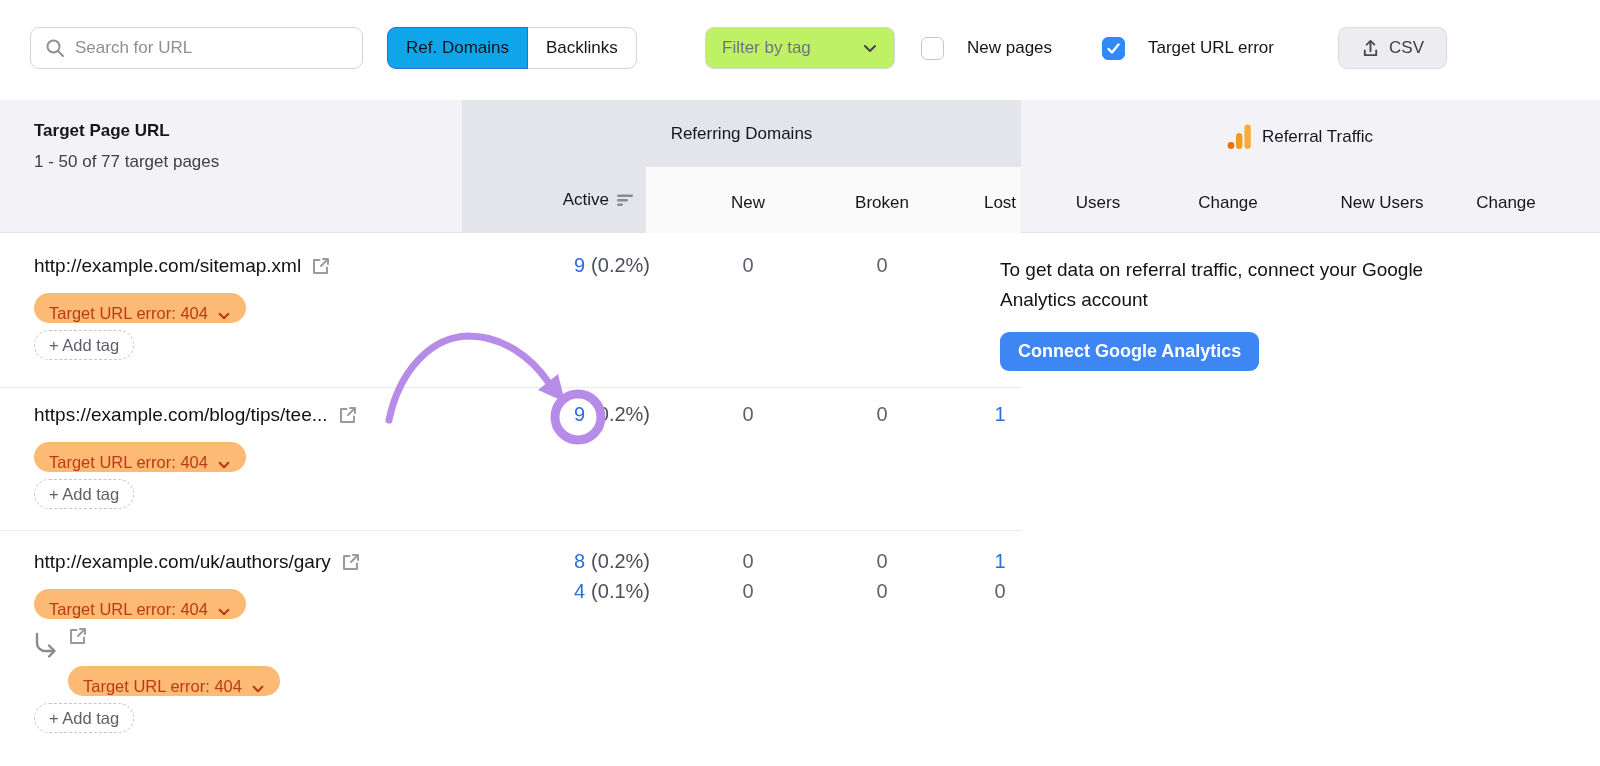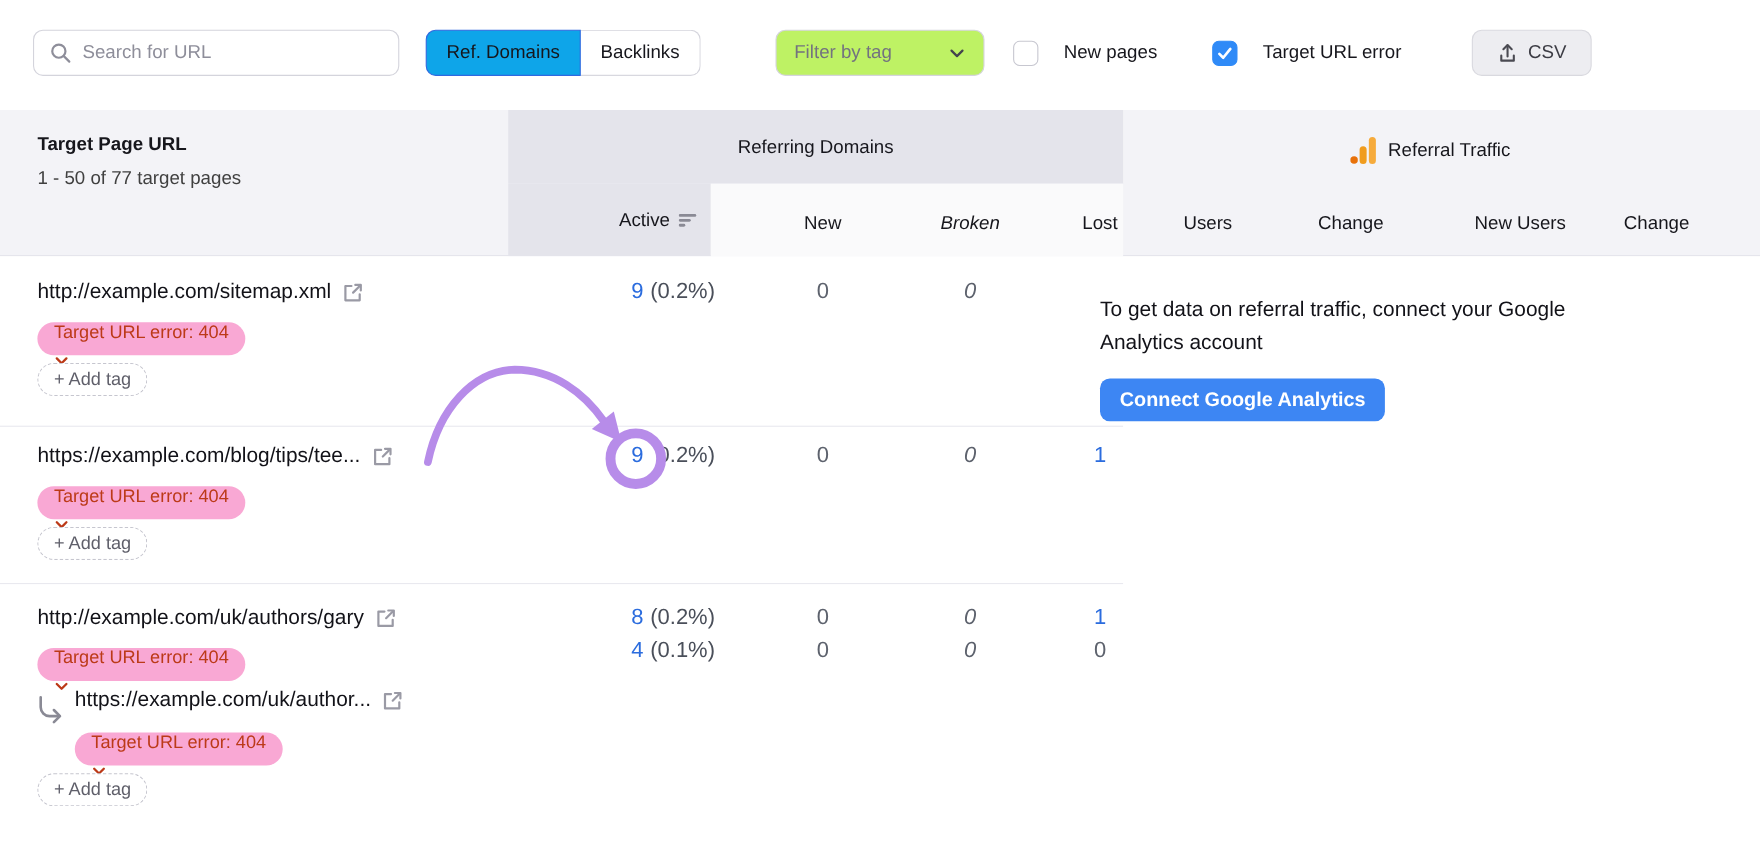--- a/index.html
+++ b/index.html
@@ -73,53 +73,53 @@
   .sub-label { position:absolute; top:92px; height:22px; line-height:22px; text-align:center;
                font-size:17px; color:#16161c; cursor:pointer; }
   .group-reftraffic {
     position:absolute; left:1120px; top:24px; width:360px; height:26px;
     display:flex; align-items:center; justify-content:center; gap:11px;
     font-size:17px; color:#16161c;
   }
 
   
   .col-new      { left:703px;  width:90px; }
-  .col-broken   { left:837px;  width:90px;font-style:italic; }
+  .col-broken   { left:837px;  width:90px; }
   .col-lost     { left:955px;  width:90px; }
   .col-users    { left:1053px; width:90px; }
   .col-change   { left:1183px; width:90px; }
   .col-newusers { left:1327px; width:110px; }
   .col-change2  { left:1461px; width:90px; }
 
   
   .rows { position:absolute; left:0; top:233px; width:1600px; height:533px; background:#fff; }
   .row { position:absolute; left:0; width:1600px; }
   .row-divider { position:absolute; left:0; width:1021px; height:0; border-bottom:1px solid #e9e9ef; }
   .url-line { position:absolute; display:flex; align-items:center; gap:10px; }
   .url-text { font-size:19px; color:#121218; white-space:nowrap; cursor:pointer; }
   .badge {
-    position:absolute; height:30px; border-radius:15px; background:#f9a8d4;
-    display:flex; align-items:flex-start; gap:9px; padding:0 15px;
-    font-size:16.5px; font-weight:500; color:#bc3a18; cursor:pointer; white-space:nowrap;flex-direction:column;
+    position:absolute; height:30px; border-radius:15px; background:#fdba74;
+    display:flex; align-items:flex-end; gap:9px; padding:0 15px;
+    font-size:16.5px; font-weight:500; color:#bc3a18; cursor:pointer; white-space:nowrap;
   }
   .add-tag {
     position:absolute; height:30px; border-radius:15px; border:1px dashed #c6c6cf; background:#fff;
     display:flex; align-items:center; gap:8px; padding:0 14px;
     font-size:16.5px; color:#5f5f6a; cursor:pointer; white-space:nowrap;
   }
   .active-cell { position:absolute; left:462px; width:188px; display:flex; justify-content:flex-end;
                  gap:6px; font-size:20px; }
   .num-link { color:#2b6cde; cursor:pointer; }
   .num-pct  { color:#4a4f5a; }
   .num-cell { position:absolute; text-align:center; font-size:20px; color:#5d626d; }
   .num-cell.link { color:#2b6cde; cursor:pointer; }
   .redirect-icon { position:absolute; left:33px; }
 
   
-  .ga-panel { position:absolute; left:1000px; top:34px; width:470px; }
+  .ga-panel { position:absolute; left:1000px; top:22px; width:470px; }
   .ga-msg { font-size:19px; line-height:30px; color:#121218; }
   .ga-btn {
     margin-top:17px; display:inline-flex; align-items:center; height:39px;
     background:#3d86f3; border:none; border-radius:9px; padding:0 18px;
     font:700 18px "Liberation Sans", sans-serif; color:#fff; cursor:pointer;
   }
 
   
   .annotation { position:absolute; inset:0; z-index:5; pointer-events:none; }
   .hot-nine { position:relative; z-index:6; }
@@ -314,21 +314,20 @@
         </span>
       </div>
 
       <span class="icon redirect-icon" style="top:100px;">
         <svg width="26" height="28" viewBox="0 0 26 28" fill="none" stroke="#8a8a95" stroke-width="2.4" stroke-linecap="round" stroke-linejoin="round">
           <path d="M4 3 v9 a8 8 0 0 0 8 8 h9"></path>
             <path d="M16 14.5 L21.5 20 L16 25.5"></path>
         </svg>
       </span>
       <div class="url-line" style="left:68px; top:95px;">
-        <span class="url-text">https://example.com/uk/author...</span>
         <span class="icon">
           <svg width="20" height="20" viewBox="0 0 20 20" fill="none" stroke="#9a9aa5" stroke-width="2" stroke-linecap="round" stroke-linejoin="round">
             <path d="M16 11.5 V17 H3 V4 H8.5"></path>
               <path d="M12 3 H17 V8"></path>
               <path d="M10 10 L16.5 3.5"></path>
           </svg>
         </span>
       </div>
       <div class="badge" style="left:68px; top:135px;">
         <span>Target URL error: 404</span>

